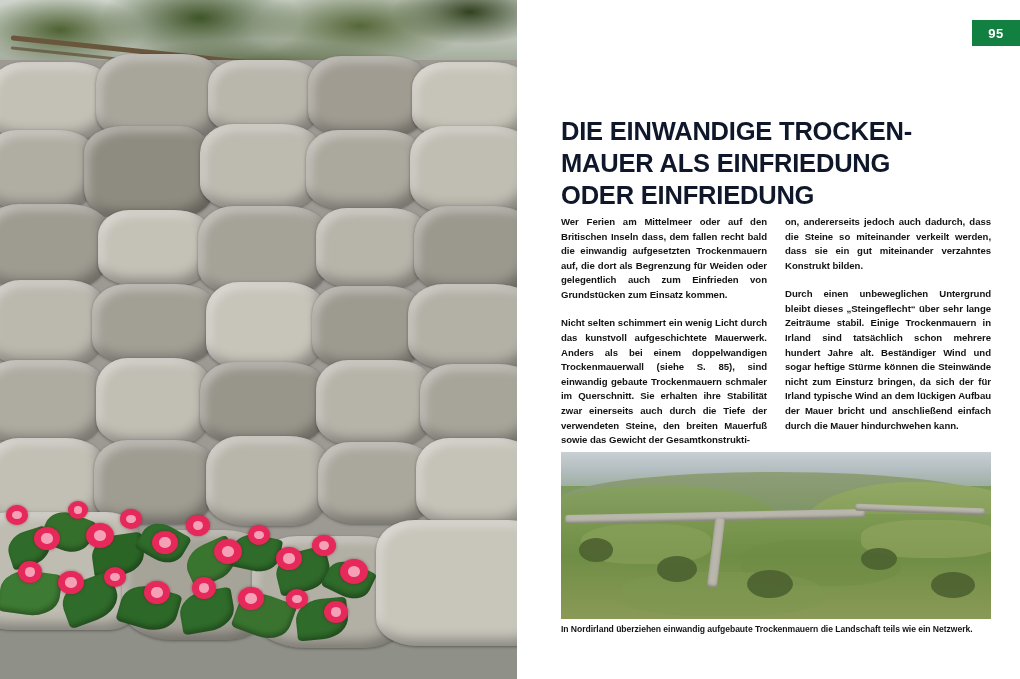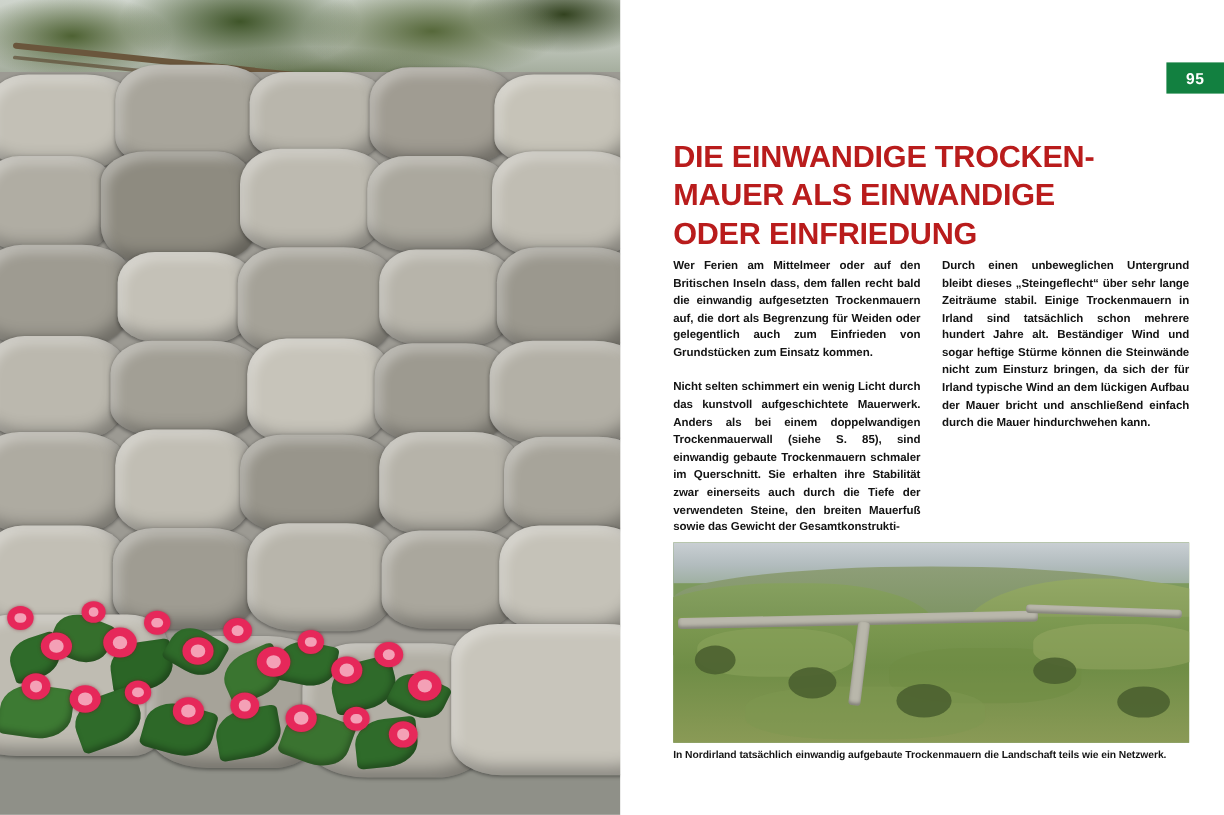--- a/index.html
+++ b/index.html
@@ -100,27 +100,26 @@
     right: 0; top: 20px;
     width: 48px; height: 26px;
     background: #128040;
     color: #ffffff;
     font-weight: bold;
     font-size: 13px;
     display: flex;
     align-items: center;
     justify-content: center;
     letter-spacing: 0.5px;
-    margin-top: 32px;
   }
   .headline {
     position: absolute;
     left: 44px; top: 98px;
     width: 430px;
-    color: #b91c1c;
+    color: #0f172a;
     font-weight: bold;
     font-size: 25.5px;
     line-height: 1.26;
     letter-spacing: -0.2px;
   }
   .columns {
     position: absolute;
     left: 44px; top: 215px;
     width: 430px;
     display: flex;
@@ -309,30 +308,31 @@
   </div>
 
   <div class="right-page">
 
     <div class="page-number-box">
       <span>95</span>
     </div>
 
     <h1 class="headline">
       <span>DIE EINWANDIGE TROCKEN-</span><br>
-      <span>MAUER ALS EINWANDIGE</span><br>
+      <span>MAUER ALS EINFRIEDUNG</span><br>
       <span>ODER EINFRIEDUNG</span>
     </h1>
 
     <div class="columns">
       <div class="col">
         <p>Wer Ferien am Mittelmeer oder auf den Britischen Inseln dass, dem fallen recht bald die einwandig aufgesetzten Trockenmauern auf, die dort als Begrenzung für Weiden oder gelegentlich auch zum Einfrieden von Grundstücken zum Einsatz kommen.</p>
         <p>Nicht selten schimmert ein wenig Licht durch das kunstvoll aufgeschichtete Mauerwerk. Anders als bei einem doppelwandigen Trockenmauerwall (siehe S. 85), sind einwandig gebaute Trockenmauern schmaler im Querschnitt. Sie erhalten ihre Stabilität zwar einerseits auch durch die Tiefe der verwendeten Steine, den breiten Mauerfuß sowie das Gewicht der Gesamtkonstrukti-</p>
       </div>
       <div class="col">
+        <p>on, andererseits jedoch auch dadurch, dass die Steine so miteinander verkeilt werden, dass sie ein gut miteinander verzahntes Konstrukt bilden.</p>
         <p>Durch einen unbeweglichen Untergrund bleibt dieses „Steingeflecht“ über sehr lange Zeiträume stabil. Einige Trockenmauern in Irland sind tatsächlich schon mehrere hundert Jahre alt. Beständiger Wind und sogar heftige Stürme können die Steinwände nicht zum Einsturz bringen, da sich der für Irland typische Wind an dem lückigen Aufbau der Mauer bricht und anschließend einfach durch die Mauer hindurchwehen kann.</p>
       </div>
     </div>
 
     <div class="lower-photo">
       <div class="ip-sky"></div>
       <div class="ip-hill-far"></div>
       <div class="ip-hill-mid"></div>
       <div class="ip-hill-right"></div>
       <div class="ip-field">
@@ -344,16 +344,16 @@
       <div class="ip-wall ip-wall-main"></div>
       <div class="ip-wall ip-wall-vert"></div>
       <div class="ip-wall ip-wall-right"></div>
       <div class="ip-bush" style="left:18px;  top:86px;  width:34px; height:24px;"></div>
       <div class="ip-bush" style="left:96px;  top:104px; width:40px; height:26px;"></div>
       <div class="ip-bush" style="left:186px; top:118px; width:46px; height:28px;"></div>
       <div class="ip-bush" style="left:300px; top:96px;  width:36px; height:22px;"></div>
       <div class="ip-bush" style="left:370px; top:120px; width:44px; height:26px;"></div>
     </div>
 
-    <div class="caption">In Nordirland tatsächlich einwandig aufgebaute Trockenmauern die Landschaft teils wie ein Netzwerk.</div>
+    <div class="caption">In Nordirland überziehen einwandig aufgebaute Trockenmauern die Landschaft teils wie ein Netzwerk.</div>
 
   </div>
 </div>
 
 </body></html>

